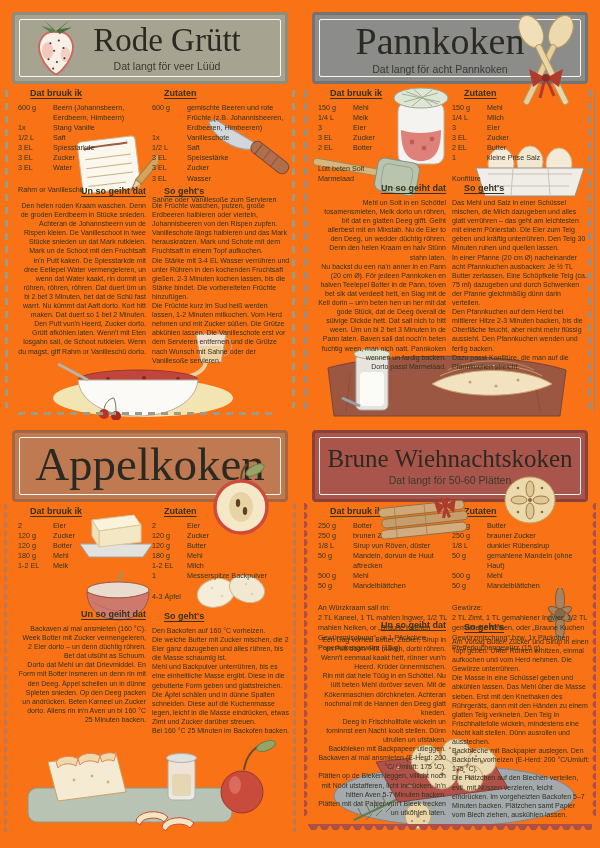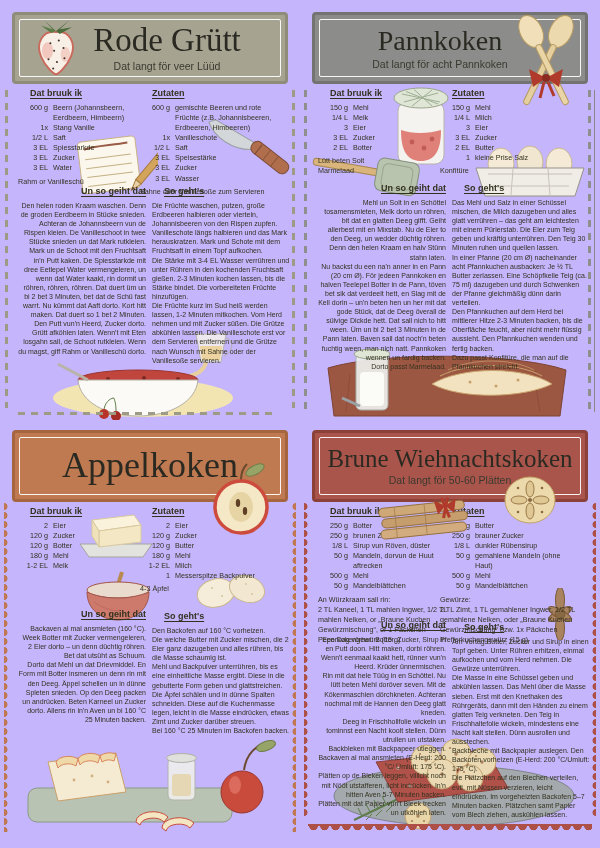--- a/index.html
+++ b/index.html
@@ -1,41 +1,41 @@
 <!DOCTYPE html>
 <html><head>
 <meta charset="utf-8">
 <style>
   html,body{margin:0;padding:0;background:#fff;}
-  .page{position:relative;width:600px;height:848px;background:#c4b5fd;overflow:hidden;
+  .page{position:relative;width:600px;height:848px;background:#f97316;overflow:hidden;
         font-family:"Liberation Sans",sans-serif;color:#33321f;}
   .card{position:absolute;width:292px;height:414px;}
   .c0{left:4px;top:6px;} .c1{left:304px;top:6px;}
   .c2{left:4px;top:424px;} .c3{left:304px;top:424px;}
 
   .banner{position:absolute;left:8px;right:8px;top:6px;height:66px;border-radius:4px;z-index:2;}
   .banner::after{content:"";position:absolute;inset:4px;border:1.5px solid rgba(255,255,255,.92);border-radius:2px;pointer-events:none;}
   .c0 .banner{background:#a6a491;border:3px solid #8f8d7a;}
   .c1 .banner{background:#8c8c8a;border:3px solid #737371;}
   .c2 .banner{background:#c07a51;border:3px solid #a5653e;}
   .c3 .banner{background:#aa554b;border:3px solid #8c4138;}
   .btxt{position:relative;height:100%;display:flex;flex-direction:column;align-items:center;justify-content:center;z-index:1;}
   .banner h1{margin:0;font-family:"Liberation Serif",serif;font-weight:400;color:#2b2a22;line-height:1;white-space:nowrap;}
-  .c0 h1{font-size:33px;padding-left:34px;} .c1 h1{font-size:28px;padding-right:20px;}
-  .c2 h1{font-size:36px;} .c3 h1{font-size:25px;}
+  .c0 h1{font-size:33px;padding-left:34px;} .c1 h1{font-size:38px;padding-right:20px;}
+  .c2 h1{font-size:47px;} .c3 h1{font-size:25px;}
   .sub{font-size:10.5px;color:#3a3930;margin-top:3px;}
   .c0 .sub{padding-left:34px;} .c1 .sub{padding-right:20px;}
 
   .sec-h{font-size:9px;font-weight:bold;text-decoration:underline;text-underline-offset:2px;margin:0 0 5px 12px;}
   .ing-col{position:absolute;top:82px;z-index:2;}
-  .ing-l{left:14px;width:128px;} .ing-r{left:136px;width:140px;}
+  .ing-l{left:14px;width:128px;} .ing-r{left:148px;width:140px;}
   .ing-row{display:flex;font-size:7.2px;line-height:1.4;}
-  .ing-qty{width:30px;text-align:right;flex:none;}
+  .ing-qty{width:30px;flex:none;}
   .ing-name{margin-left:5px;flex:1;}
-  .note{font-size:7.2px;line-height:1.4;white-space:pre-line;margin-top:3px;}
+  .note{font-size:7.2px;line-height:1.4;white-space:pre-line;margin-top:11px;}
   .steps-block{position:absolute;z-index:2;}
   .st-l{left:14px;width:128px;text-align:right;} .st-r{left:148px;width:138px;}
   .c0 .st-l,.c0 .st-r{top:180px;} .c1 .st-l,.c1 .st-r{top:177px;}
   .c2 .st-l{top:185px;} .c2 .st-r{top:187px;}
   .c3 .st-l{top:196px;} .c3 .st-r{top:198px;}
   .steps{font-size:7px;line-height:1.3;white-space:pre-line;}
 
   .ill{position:absolute;z-index:1;}
   .scene{position:absolute;z-index:0;}
 

